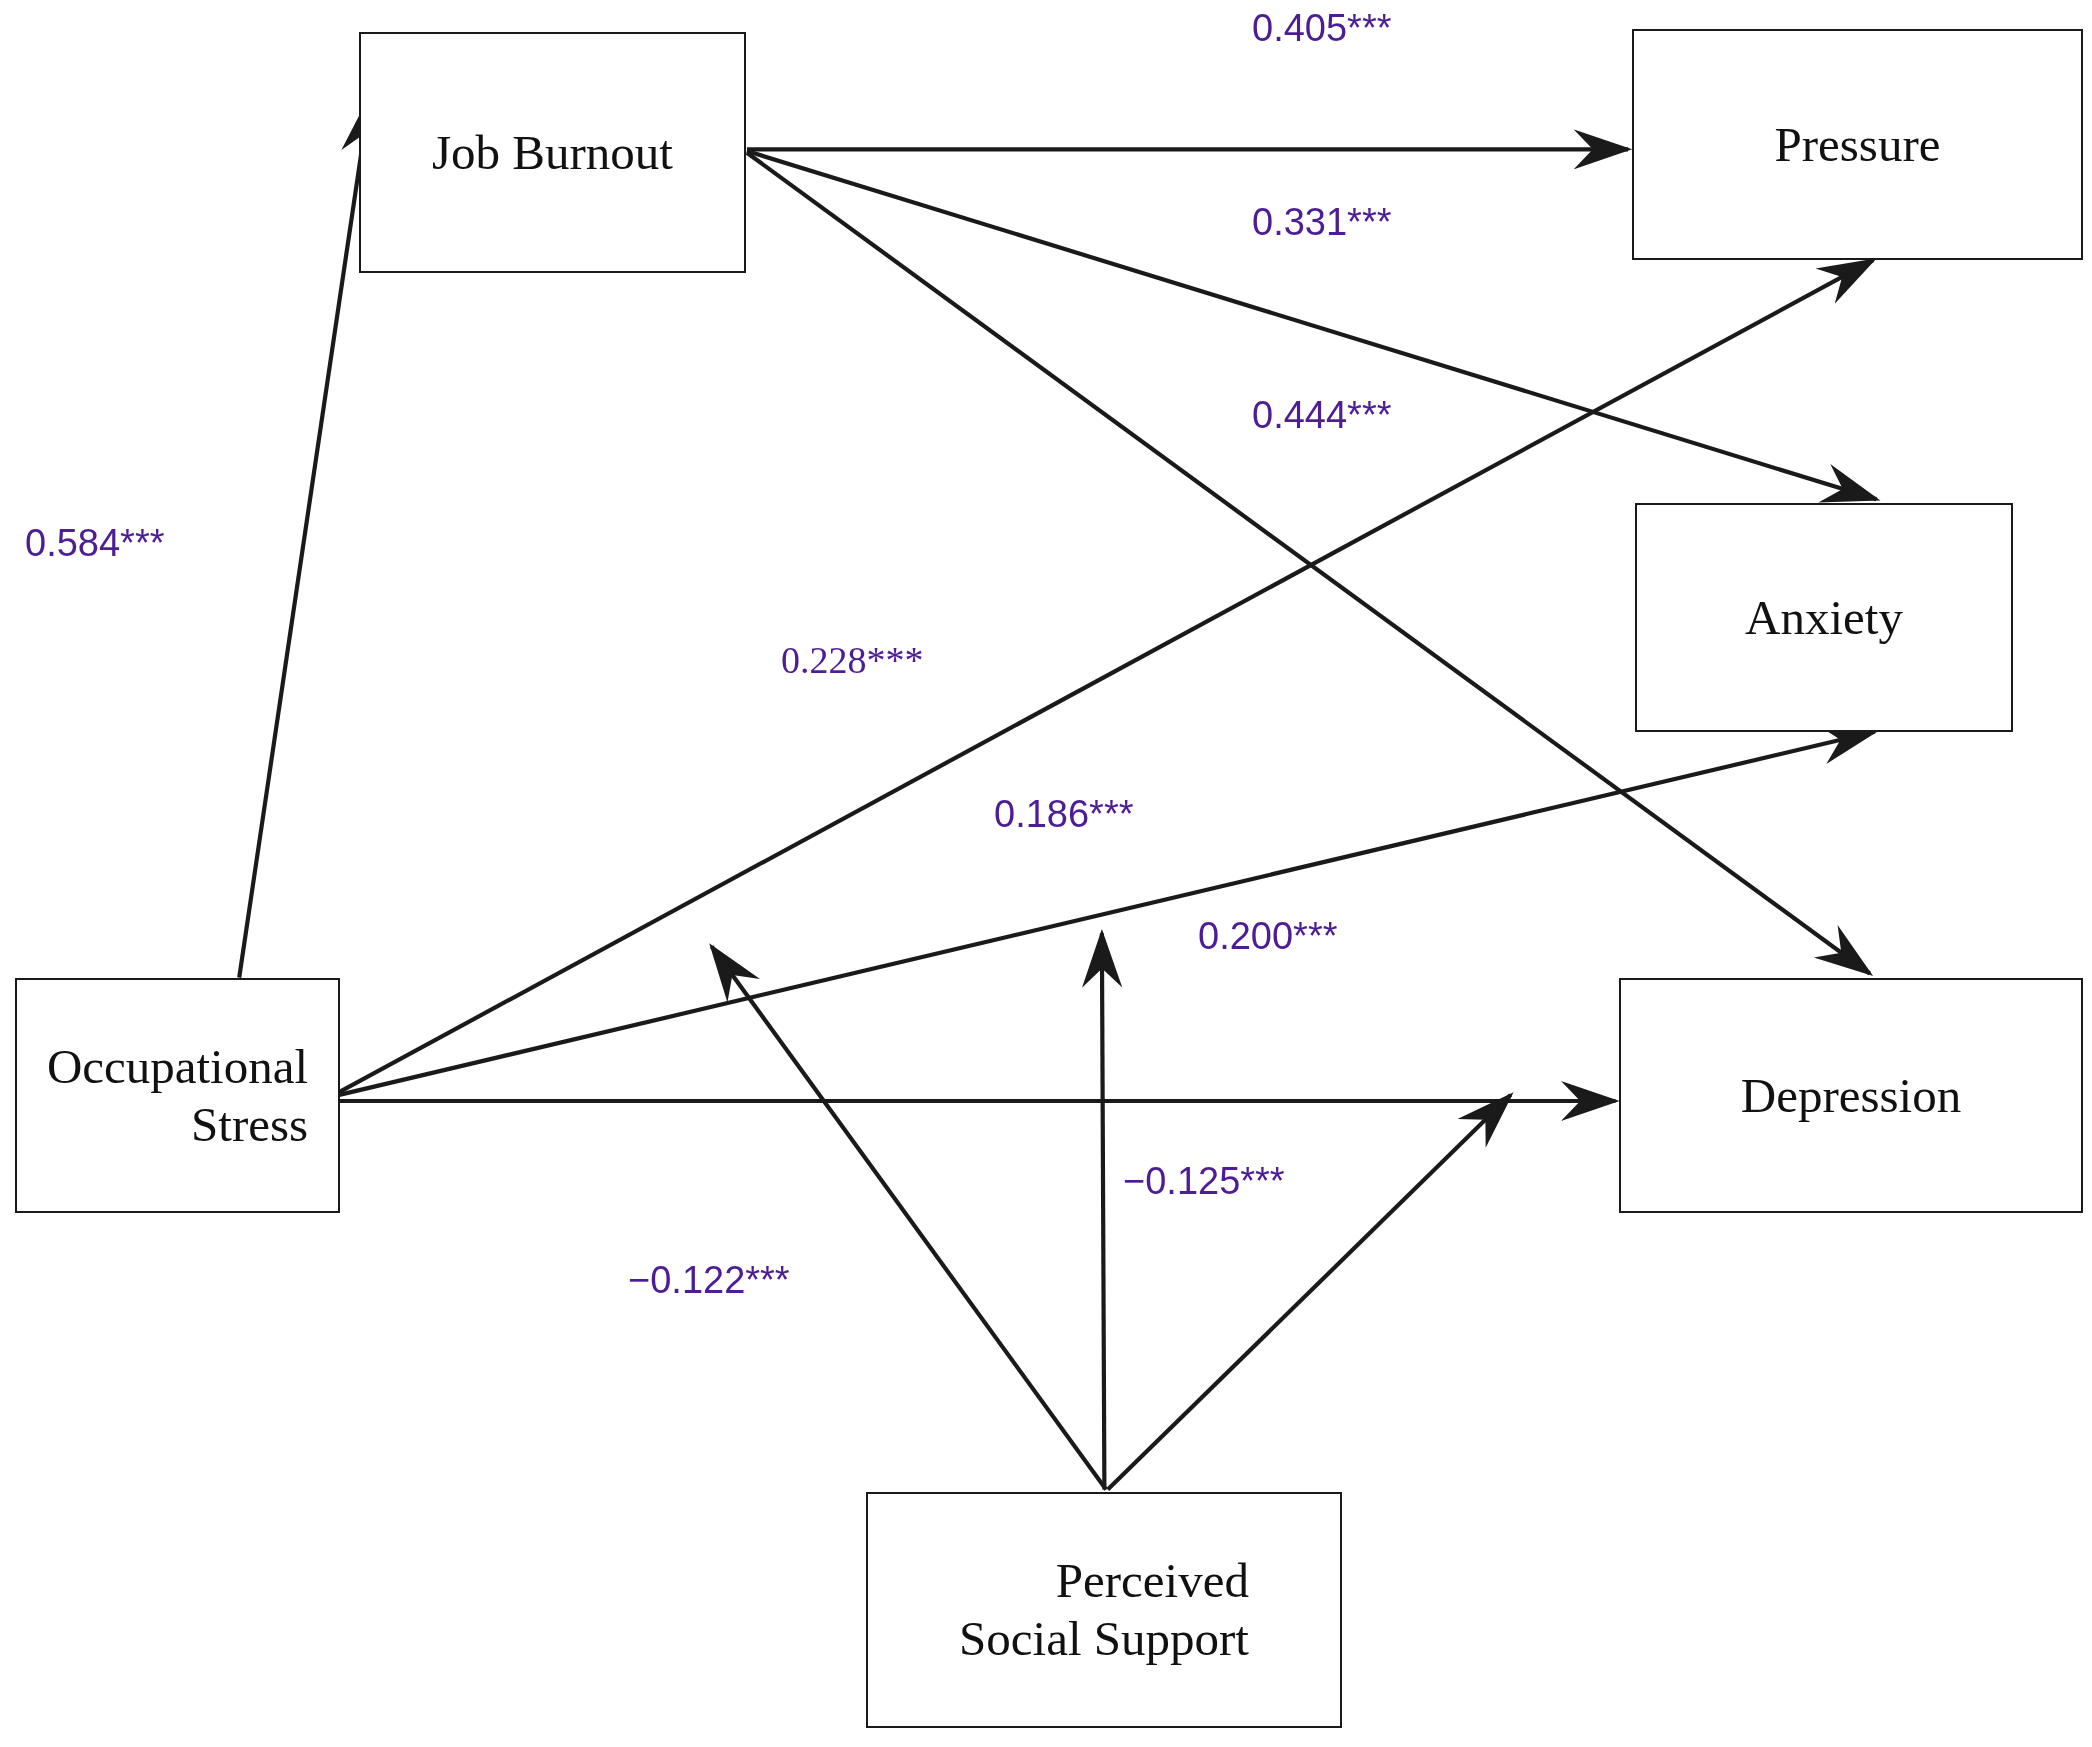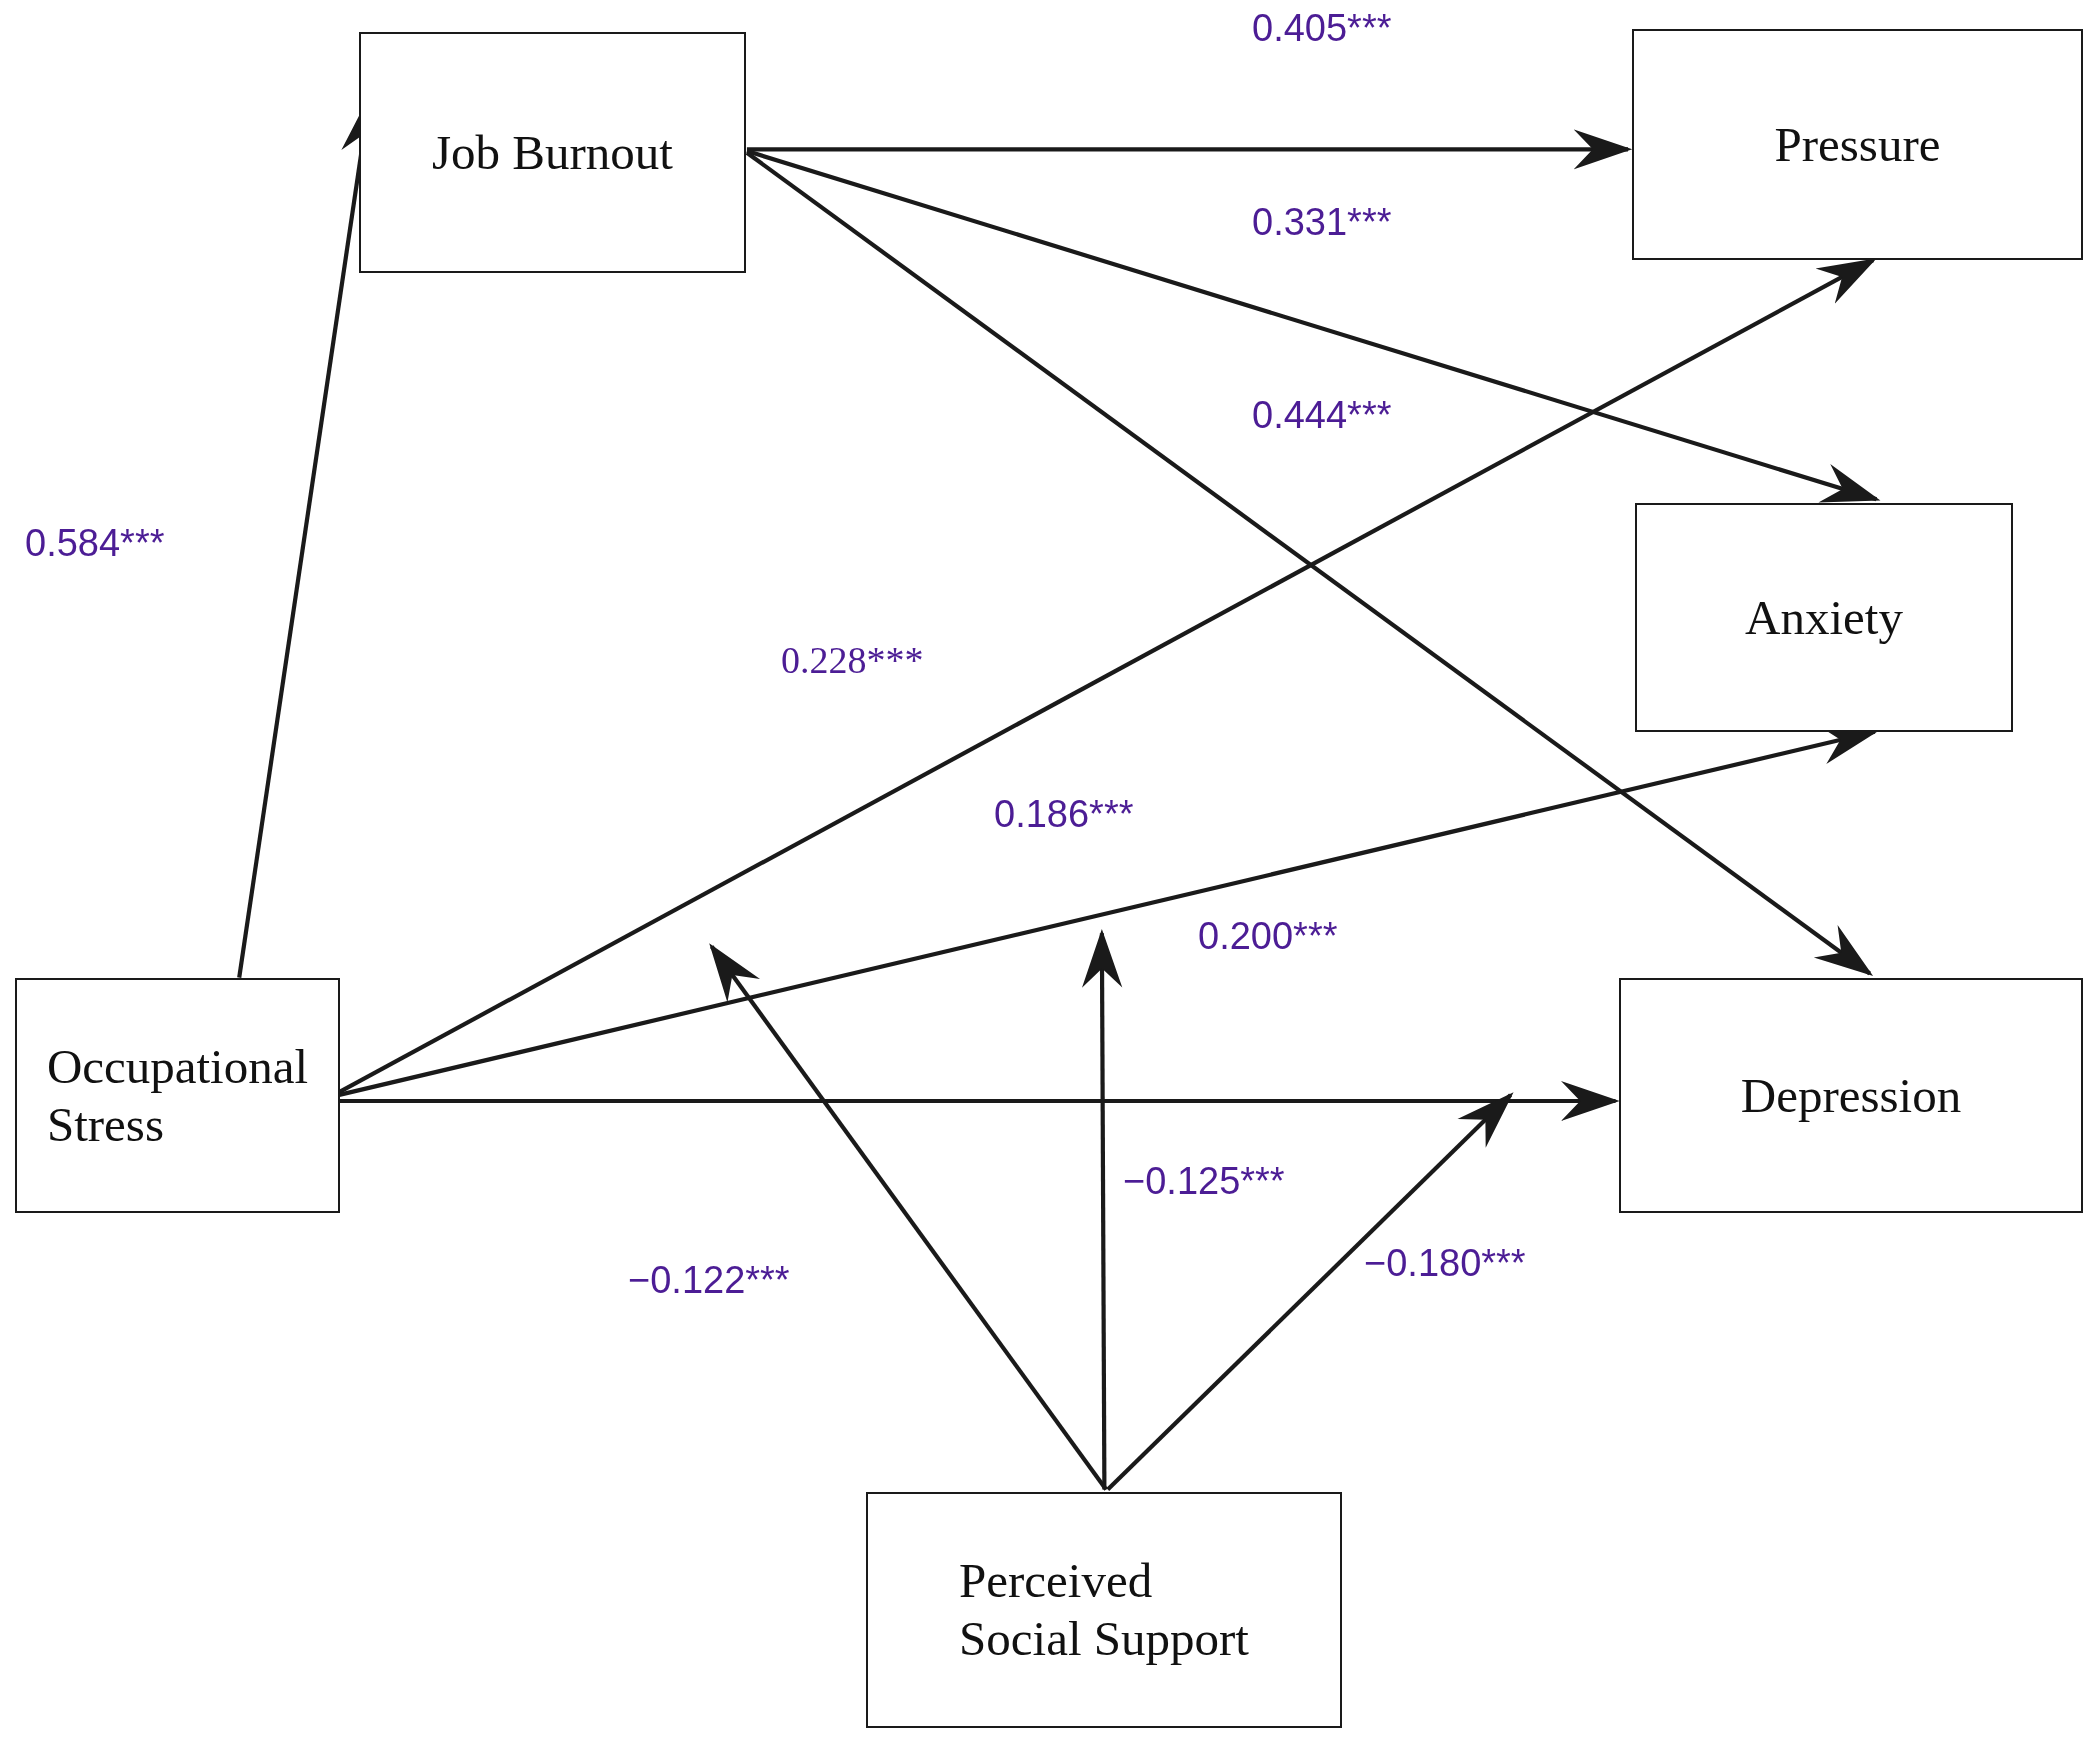--- a/index.html
+++ b/index.html
@@ -1,20 +1,20 @@
 <!DOCTYPE html>
 <html style="font-size:13.4px"><head>
 <meta charset="utf-8">
 <style>
   html,body{margin:0;padding:0;background:#ffffff;}
   #root{position:relative;width:2093px;height:1748px;background:#ffffff;
         font-family:"Liberation Serif", serif; overflow:hidden;}
   svg.layer{position:absolute;left:0;top:0;width:2093px;height:1748px;}
   .node{position:absolute;border:2.5px solid #1a1a1a;background:#ffffff;
-        display:flex;align-items:center;justify-content:center;text-align:left;
+        display:flex;align-items:center;justify-content:center;text-align:right;
         font-family:"Liberation Serif", serif;color:#111111;line-height:1.18;}
   .node-label{font-size:49px;white-space:pre-line;}
   .plabel{position:absolute;font-family:"Liberation Sans", sans-serif;
           font-size:38px;color:#4c1d95;white-space:nowrap;letter-spacing:0px;}
 </style>
 </head>
 <body>
 
 <div id="root">
 
@@ -66,16 +66,15 @@
 
   <span class="plabel" style="left:25px;top:522px;">0.584***</span>
   <span class="plabel" style="left:1252px;top:6.7px;">0.405***</span>
   <span class="plabel" style="left:1252px;top:201px;">0.331***</span>
   <span class="plabel" style="left:1252px;top:394px;">0.444***</span>
   <span class="plabel" style="left:781px;top:638px;font-family:Liberation Serif, serif;">0.228***</span>
   <span class="plabel" style="left:994px;top:793px;">0.186***</span>
   <span class="plabel" style="left:1198px;top:915px;">0.200***</span>
   <span class="plabel" style="left:628px;top:1259px;">−0.122***</span>
   <span class="plabel" style="left:1123px;top:1160px;">−0.125***</span>
-  <span class="plabel" style="left:1364px;top:1242px;">−0.180***</span>
 
 </div>
 
 
 </body></html>

